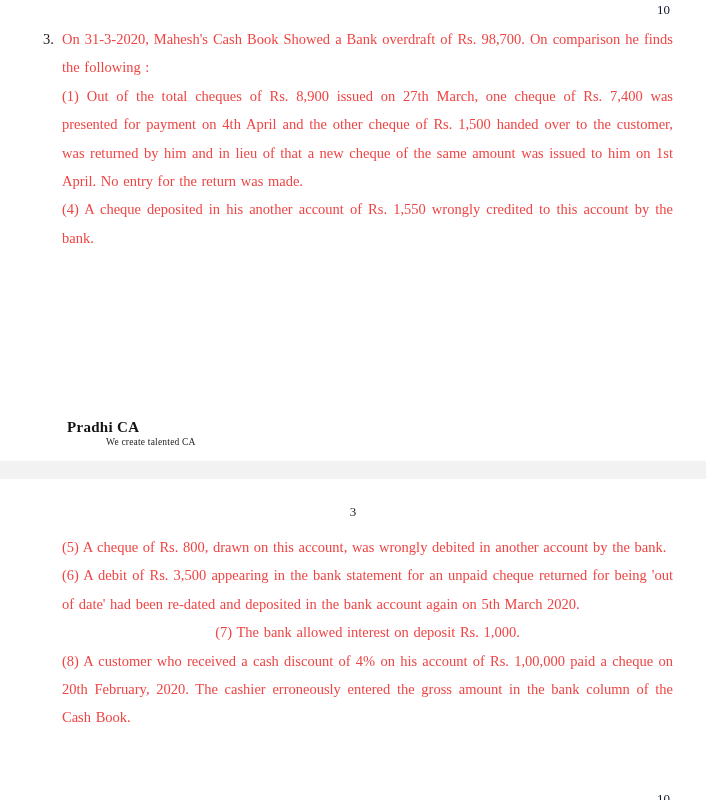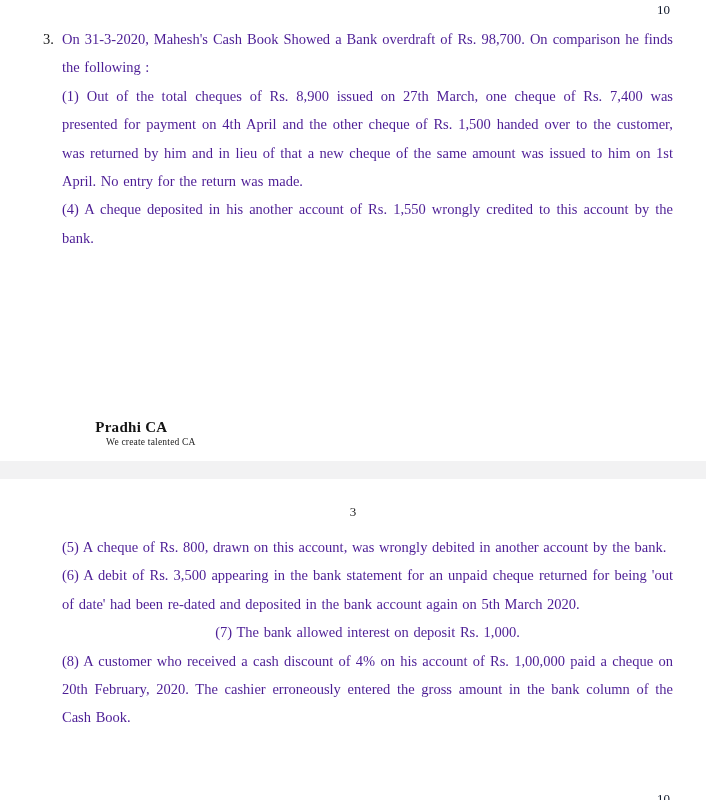--- a/index.html
+++ b/index.html
@@ -36,30 +36,29 @@
     font-size: 14.5px;
     line-height: 28.4px;
   }
   .para {
     margin-left: 62px;
     margin-right: 33px;
     font-size: 14.5px;
     line-height: 28.4px;
     text-align: justify;
     word-spacing: 1px;
-    color: #4c1d95;
+    color: #ef4444;
   }
   .para.no-justify { text-align: center; }
 
   
   #watermark {
     position: absolute;
     top: 419px;
     left: 67px;
-    text-align: center;
   }
   .brand {
     font-weight: bold;
     font-size: 15px;
     color: #141414;
     letter-spacing: 0.3px;
   }
   .tagline {
     font-weight: normal;
     font-size: 9.5px;

